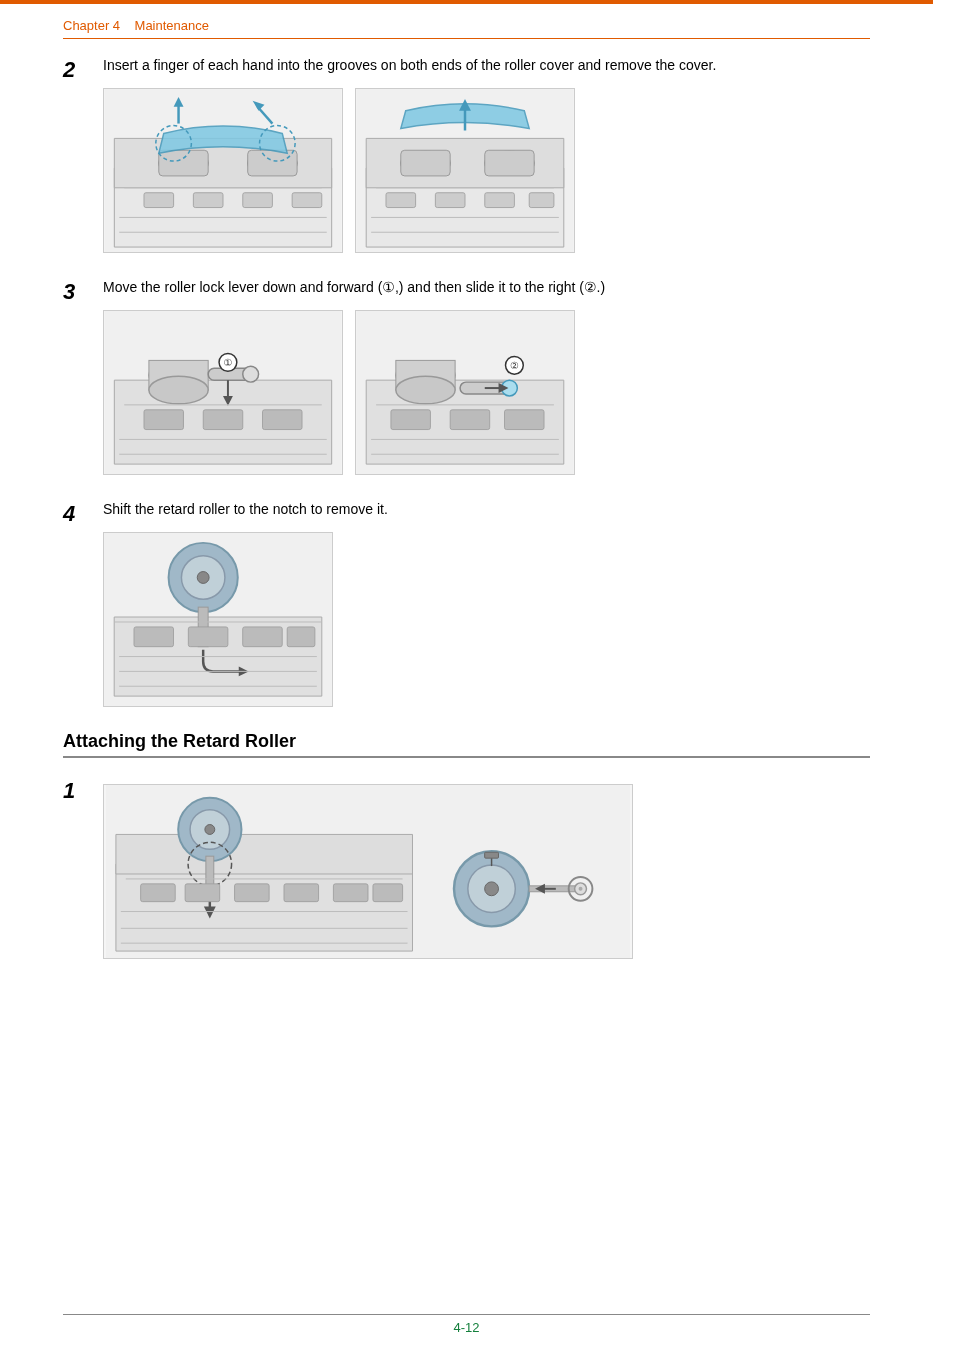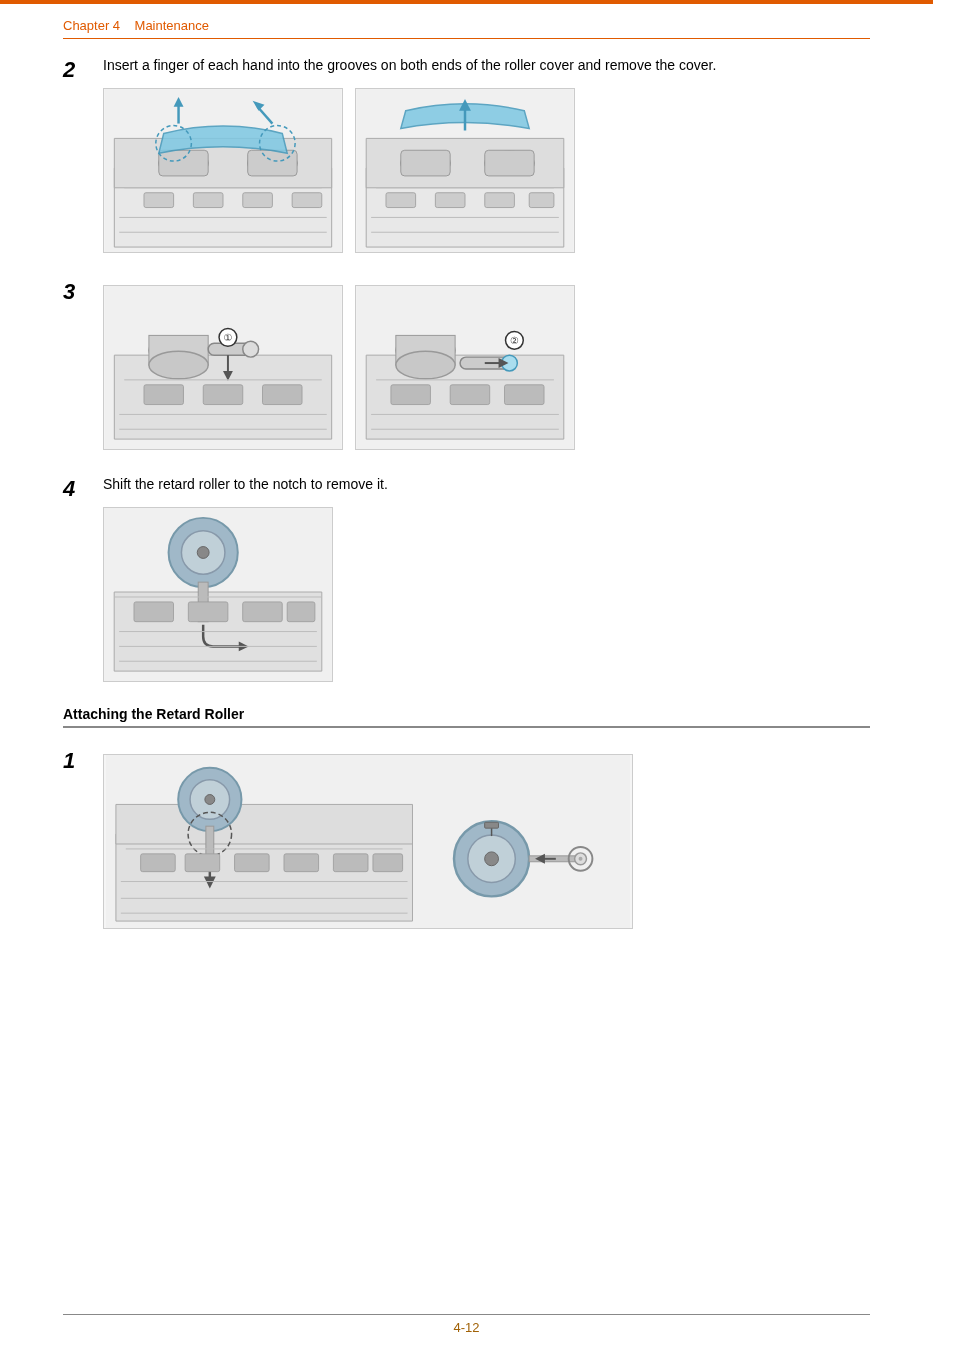--- a/index.html
+++ b/index.html
@@ -93,21 +93,21 @@
       background: #f5f5f5;
       display: flex;
       align-items: center;
       justify-content: center;
       overflow: hidden;
       position: relative;
     }
 
     
     .section-heading {
-      font-size: 14px;
+      font-size: 18px;
       font-weight: bold;
       margin-bottom: 4px;
       margin-top: 10px;
     }
 
     .section-divider {
       height: 1.5px;
       background: #888;
       margin-bottom: 18px;
     }
@@ -121,21 +121,21 @@
       height: 1px;
       background: #888;
     }
 
     .footer-page {
       position: absolute;
       bottom: 15px;
       width: 100%;
       text-align: center;
       font-size: 13px;
-      color: #a16207;
+      color: #15803d;
     }
 
     
     .illustration {
       width: 100%;
       height: 100%;
     }
 
     
     .step2-img1 { width: 240px; height: 165px; }
@@ -229,20 +229,21 @@
               <path d="M15,145 L205,145" stroke="#bbb" stroke-width="1"></path>
             </svg>
           </div>
         </div>
       </div>
     </div>
 
     <div class="step">
       <div class="step-number">3</div>
       <div class="step-content">
+        <div class="step-text">Move the roller lock lever down and forward (①,) and then slide it to the right (②.)</div>
         <div class="step-images">
 
           <div class="img-box step3-img1">
             <svg viewBox="0 0 240 165" class="illustration" xmlns="http://www.w3.org/2000/svg">
               <rect x="0" y="0" width="240" height="165" fill="#f0f0f0"></rect>
               <path d="M10,70 L230,70 L230,155 L10,155 Z" fill="#e0e0e0" stroke="#aaa" stroke-width="1"></path>
 
               <ellipse cx="75" cy="65" rx="30" ry="14" fill="#d0d0d0" stroke="#999" stroke-width="1.5"></ellipse>
               <rect x="45" y="50" width="60" height="30" fill="#d0d0d0" stroke="#999" stroke-width="1"></rect>
               <ellipse cx="75" cy="80" rx="30" ry="14" fill="#c8c8c8" stroke="#999" stroke-width="1.5"></ellipse>

